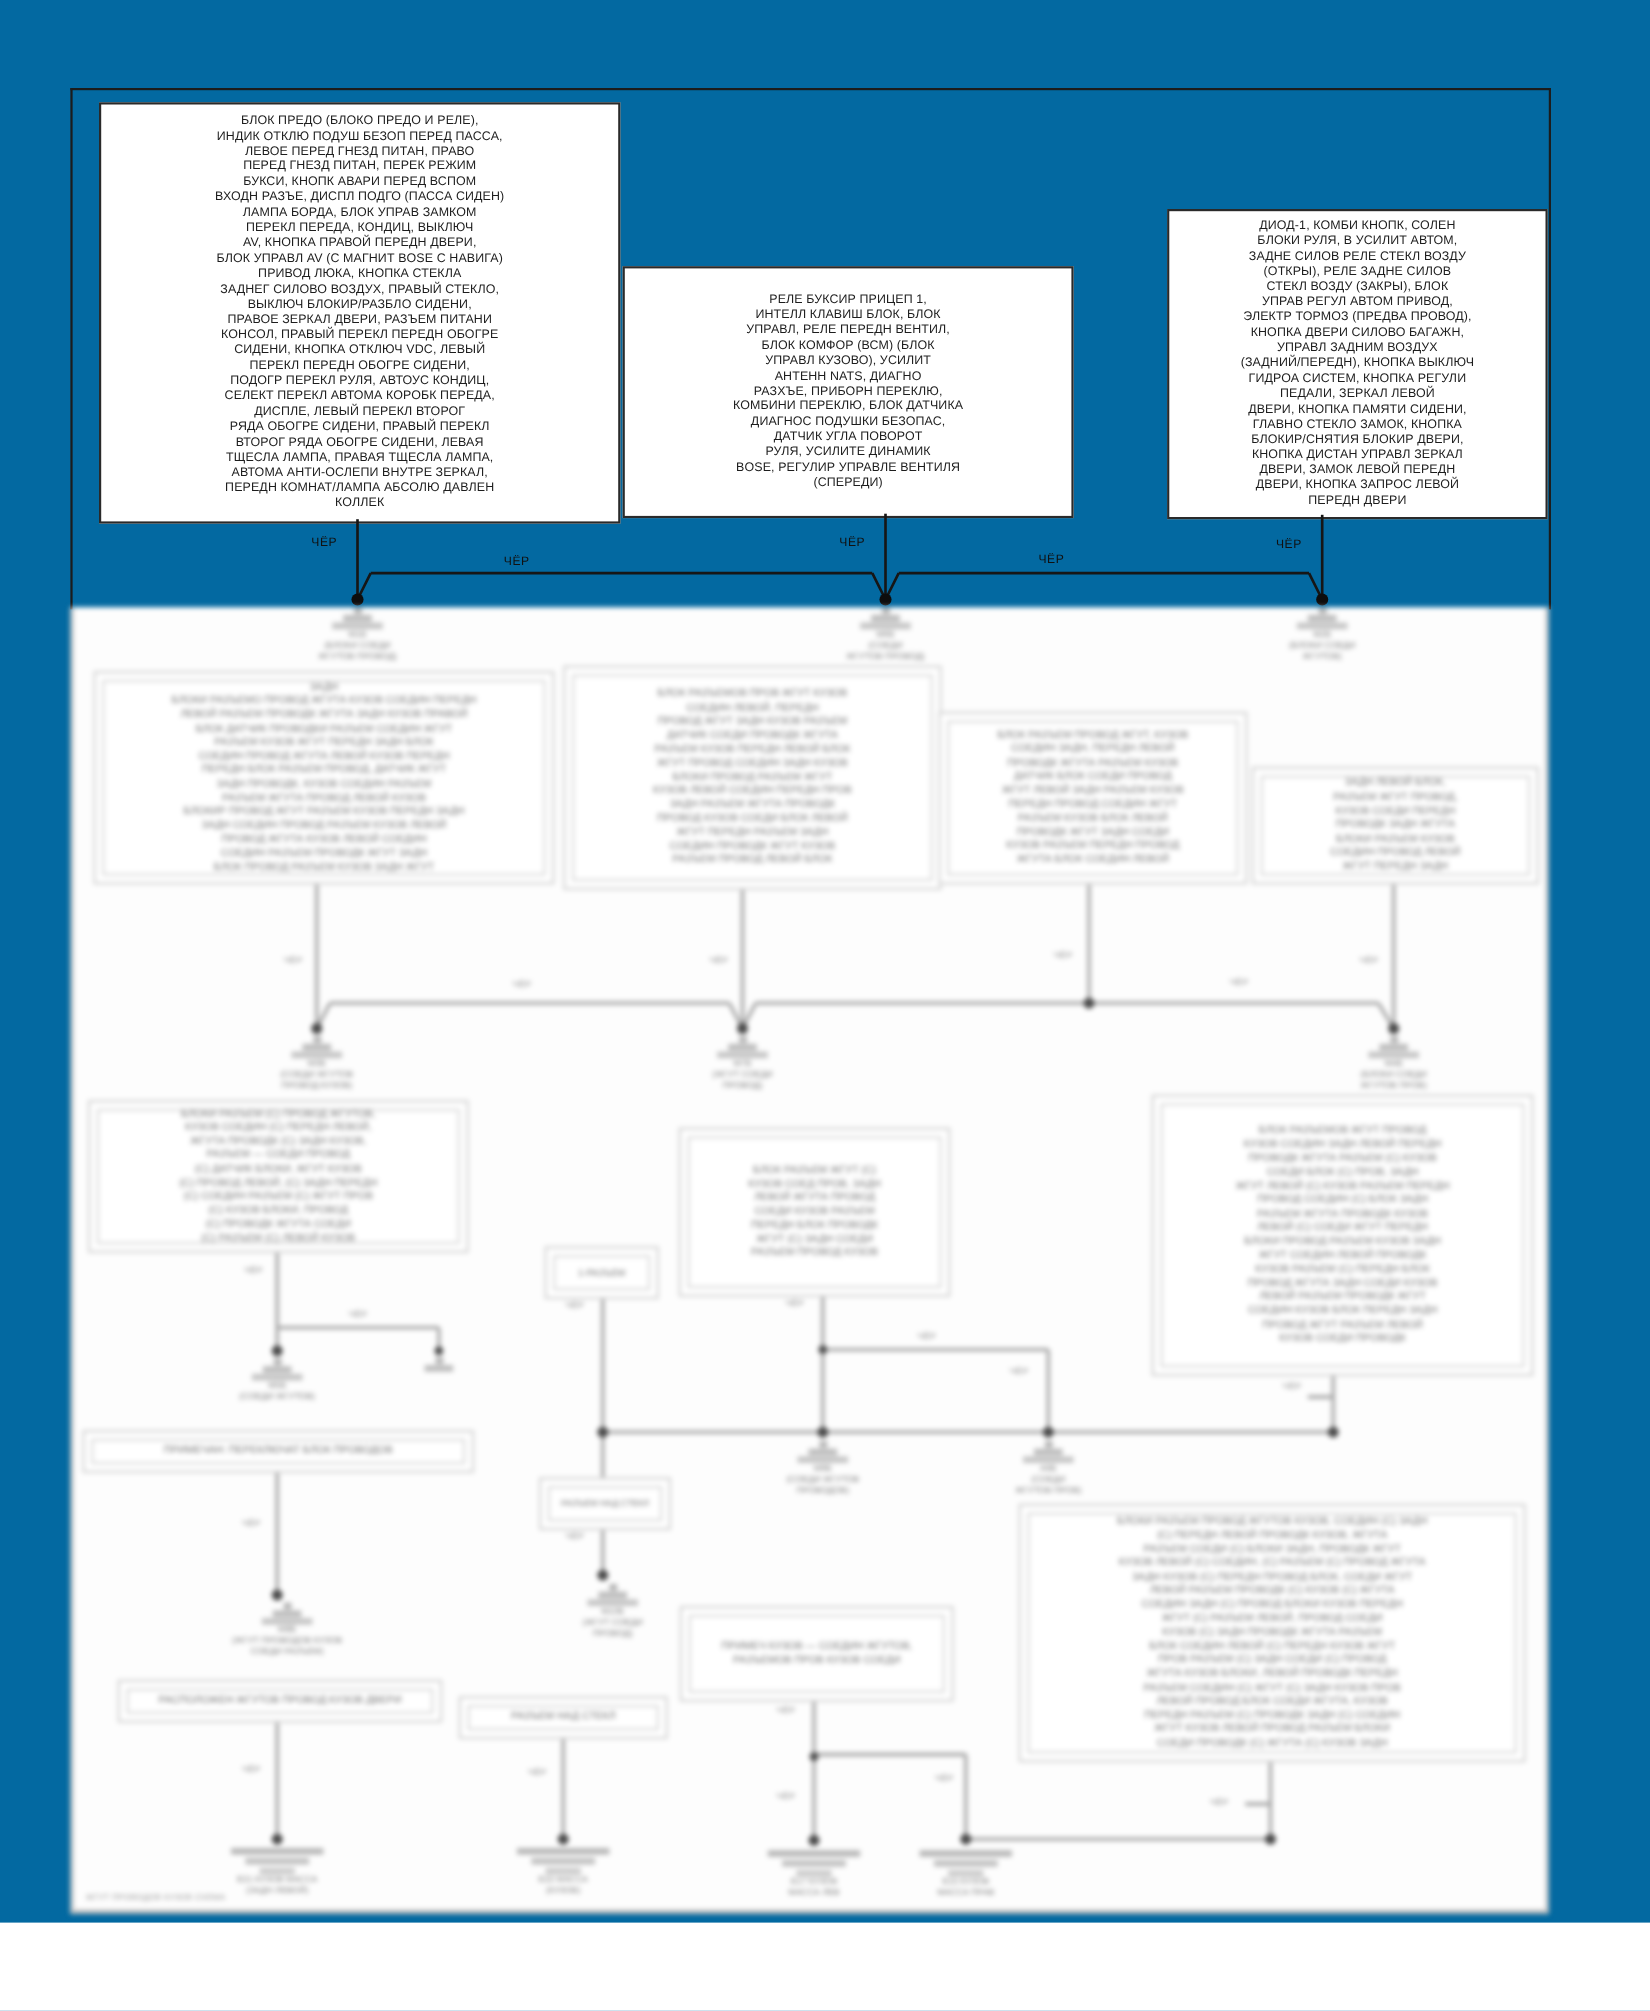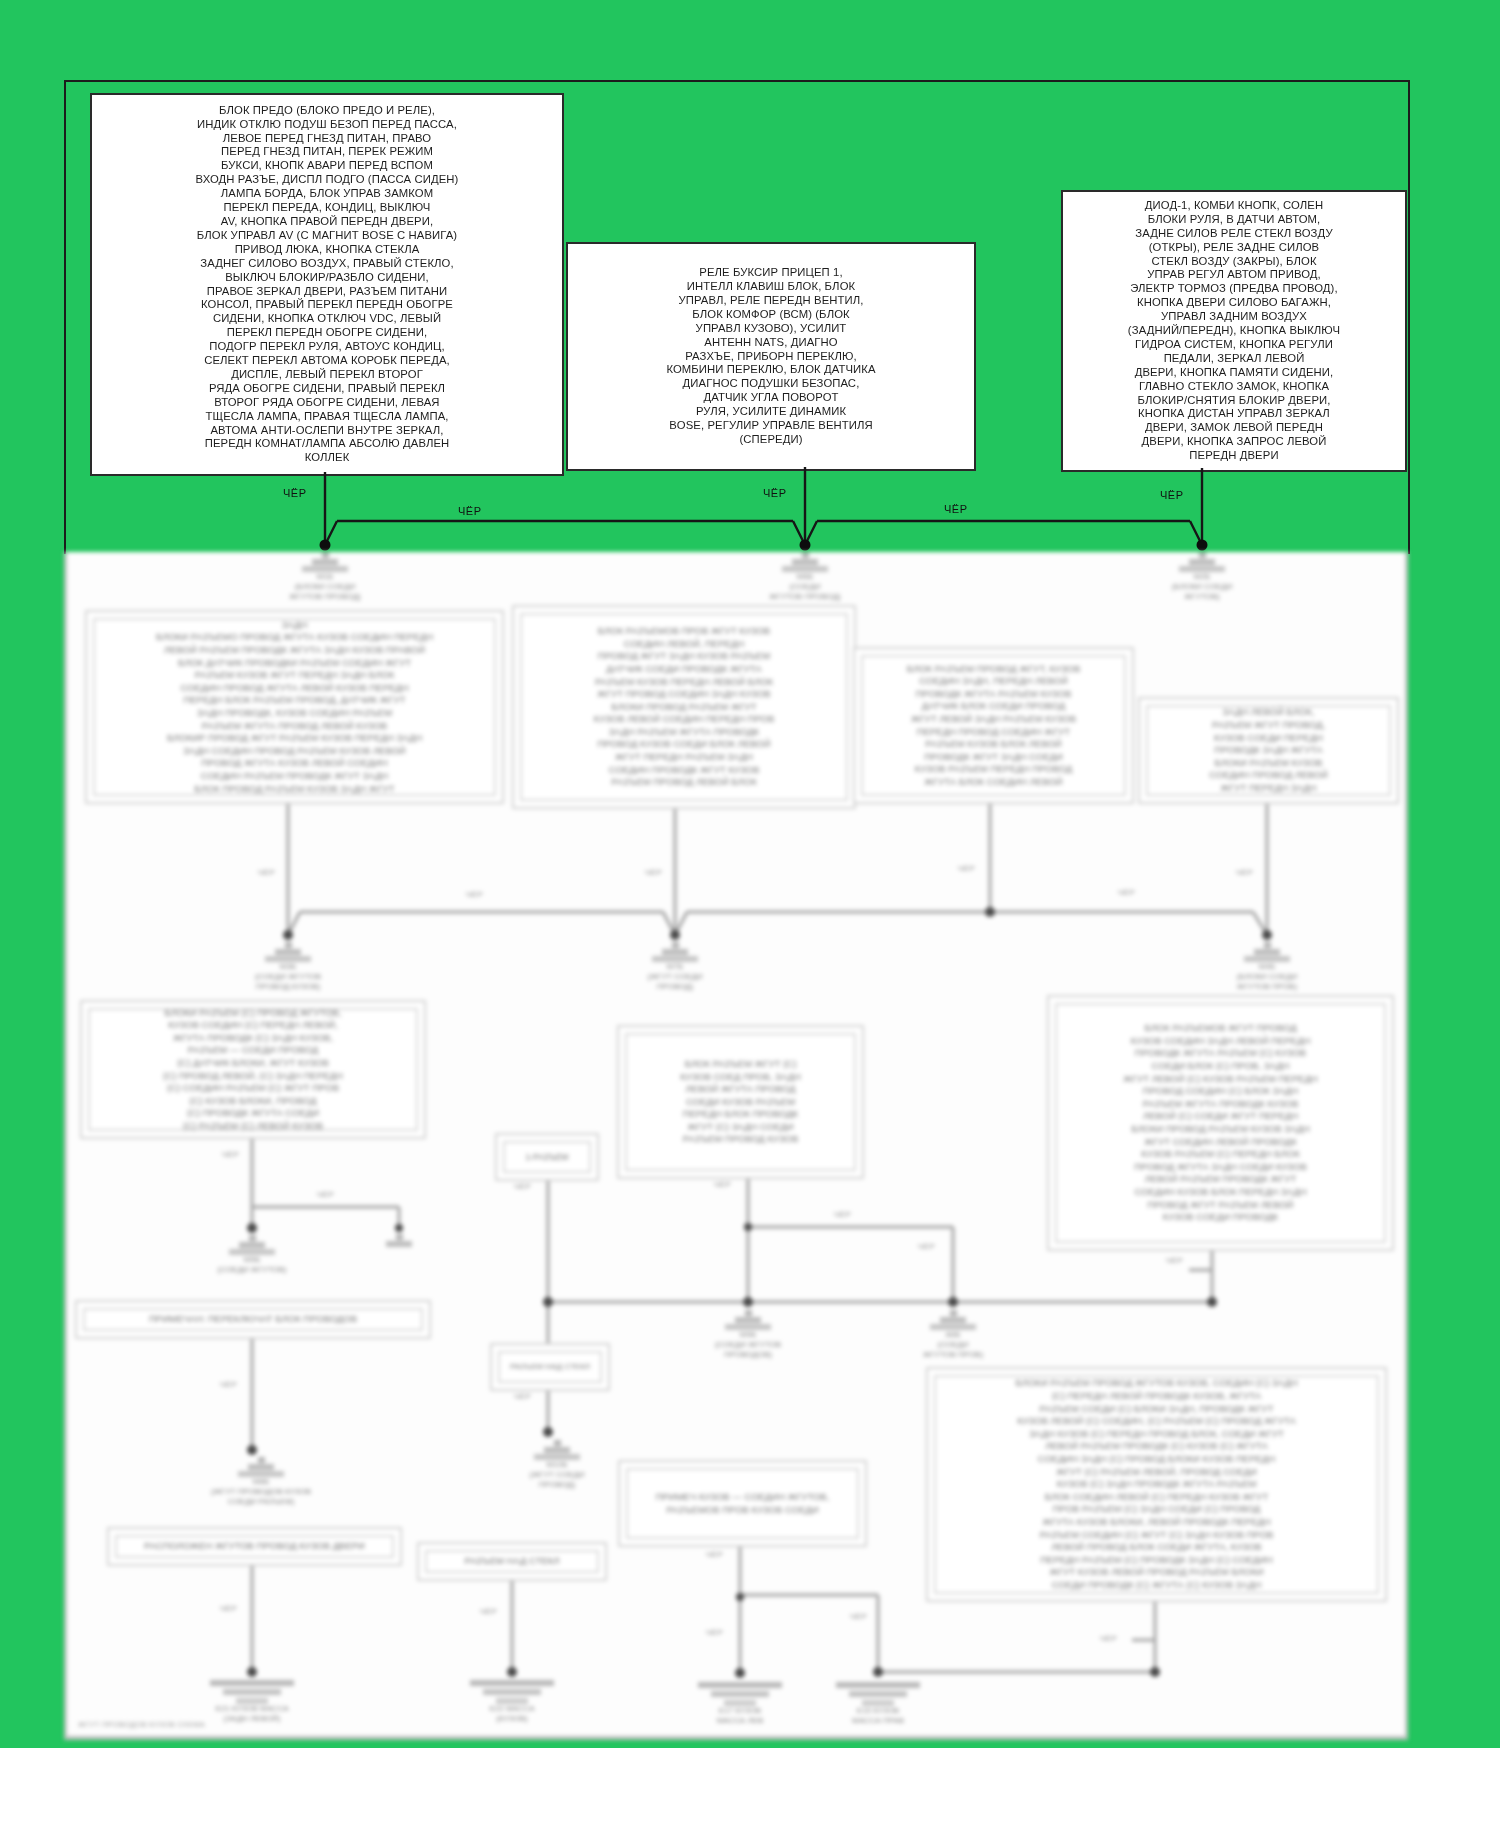--- a/index.html
+++ b/index.html
@@ -1,16 +1,16 @@
 <!DOCTYPE html>
 <html><head>
 <meta charset="utf-8">
 <style>
   html,body{margin:0;padding:0;background:#ffffff;}
-  #page{position:relative;width:1500px;height:1748px;background:#22c55e;overflow:hidden;
+  #page{position:relative;width:1500px;height:1748px;background:#0369a1;overflow:hidden;
         font-family:"Liberation Sans",sans-serif;color:#161616;}
   
   .frame-top{position:absolute;left:64px;top:80px;width:1342px;height:472px;
              border:2px solid #1c1c1c;border-bottom:none;}
   .tbox{position:absolute;background:#fff;border:2px solid #2a2a2a;display:flex;
         align-items:center;justify-content:center;}
   .tbox .tl{font-size:11.3px;line-height:13.9px;text-align:center;white-space:nowrap;
             letter-spacing:.1px;color:#1d1d1d;}
   .wire-label{position:absolute;font-size:11px;color:#111;letter-spacing:.5px;}
   svg{position:absolute;left:0;top:0;}
@@ -90,21 +90,21 @@
         <div class="tl">ДАТЧИК УГЛА ПОВОРОТ</div>
         <div class="tl">РУЛЯ, УСИЛИТЕ ДИНАМИК</div>
         <div class="tl">BOSE, РЕГУЛИР УПРАВЛЕ ВЕНТИЛЯ</div>
         <div class="tl">(СПЕРЕДИ)</div>
       </div>
   </div>
 
   <div class="tbox" style="left:1031px;top:190px;width:342px;height:278px;margin-left:30px;">
     <div>
         <div class="tl">ДИОД-1, КОМБИ КНОПК, СОЛЕН</div>
-        <div class="tl">БЛОКИ РУЛЯ, В ДАТЧИ АВТОМ,</div>
+        <div class="tl">БЛОКИ РУЛЯ, В УСИЛИТ АВТОМ,</div>
         <div class="tl">ЗАДНЕ СИЛОВ РЕЛЕ СТЕКЛ ВОЗДУ</div>
         <div class="tl">(ОТКРЫ), РЕЛЕ ЗАДНЕ СИЛОВ</div>
         <div class="tl">СТЕКЛ ВОЗДУ (ЗАКРЫ), БЛОК</div>
         <div class="tl">УПРАВ РЕГУЛ АВТОМ ПРИВОД,</div>
         <div class="tl">ЭЛЕКТР ТОРМОЗ (ПРЕДВА ПРОВОД),</div>
         <div class="tl">КНОПКА ДВЕРИ СИЛОВО БАГАЖН,</div>
         <div class="tl">УПРАВЛ ЗАДНИМ ВОЗДУХ</div>
         <div class="tl">(ЗАДНИЙ/ПЕРЕДН), КНОПКА ВЫКЛЮЧ</div>
         <div class="tl">ГИДРОА СИСТЕМ, КНОПКА РЕГУЛИ</div>
         <div class="tl">ПЕДАЛИ, ЗЕРКАЛ ЛЕВОЙ</div>

